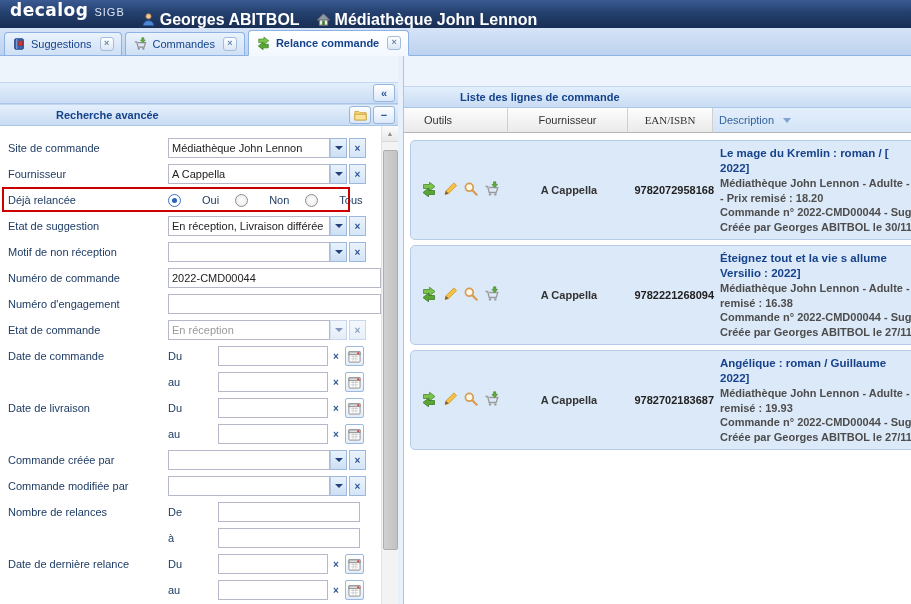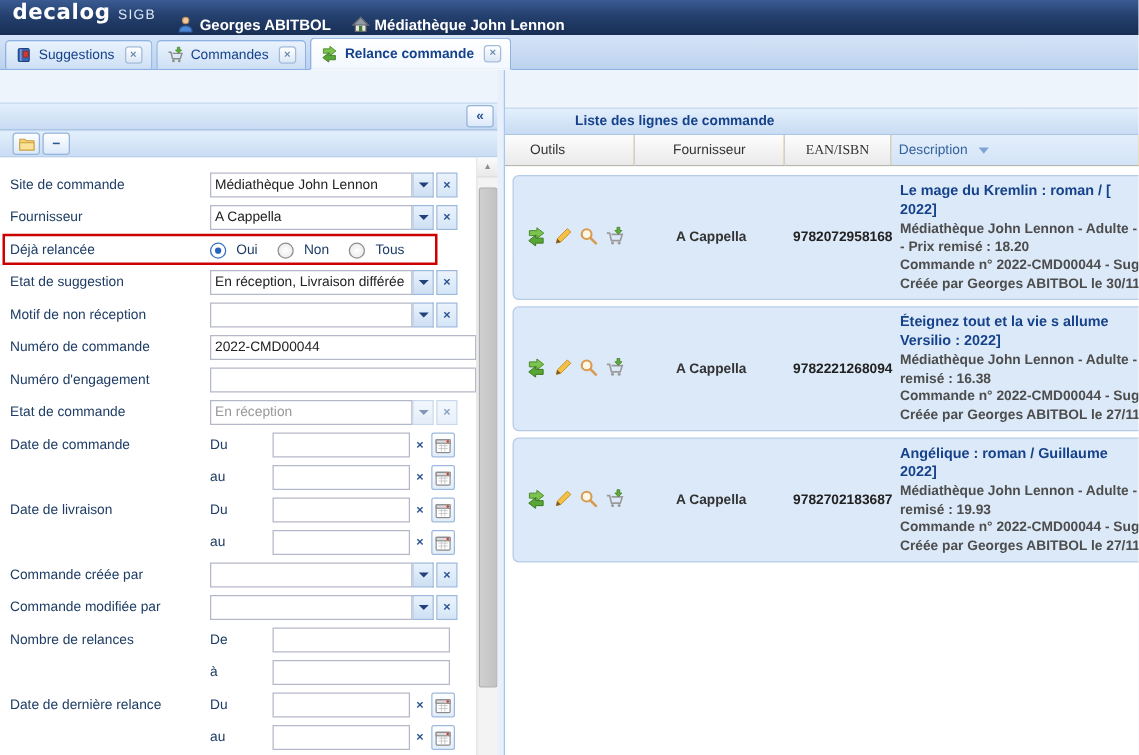--- a/index.html
+++ b/index.html
@@ -9,21 +9,21 @@
     font-family:"Liberation Sans", sans-serif; font-size:11px; background:#eef4fb;
   }
   
   .topbar {
     position:absolute; top:0; left:0; right:0; height:28px;
     background:linear-gradient(180deg,#3a5a92 0%, #24406e 45%, #182e54 100%);
     display:flex; padding-left:10px; color:#fff;
   }
   .logo-main { font-family:"DejaVu Sans", sans-serif; font-size:17px; font-weight:bold; letter-spacing:.5px; }
   .logo-sub  { font-size:11px; color:#dce6f5; margin-left:6px; letter-spacing:1px; }
-  .hdr-item  { display:flex; align-items:center; gap:4px; font-weight:bold; font-size:12px; margin-left:16px;margin-top:11px; }
+  .hdr-item  { display:flex; align-items:center; gap:4px; font-weight:bold; font-size:16px; margin-left:16px;margin-top:11px; }
   .hdr-item svg { display:block; }
   
   .tabbar {
     position:absolute; top:28px; left:0; right:0; height:27px;
     background:linear-gradient(#d6e4f7,#bcd2ee);
     border-bottom:1px solid #8db2e3;
     display:flex; align-items:flex-end; padding-left:4px; gap:3px;
   }
   .tab {
     height:22px; display:flex; align-items:center; gap:5px; padding:0 7px;
@@ -92,21 +92,21 @@
     display:flex; align-items:center; justify-content:center; cursor:pointer;
   }
   .disabled .cinput { color:#999; }
   .disabled .trigger, .disabled .clearbtn { opacity:.55; }
   .sublabel { width:50px; color:#1e3c64; flex-shrink:0; }
   .dclear { width:16px; text-align:center; color:#2a5592; font-weight:bold; font-size:10px; cursor:pointer; }
   .calbtn {
     box-sizing:border-box; width:19px; height:20px; border:1px solid #9cb8dc; border-radius:2px; margin-left:1px;
     background:linear-gradient(#ffffff,#e2edfa); display:flex; align-items:center; justify-content:center; cursor:pointer;
   }
-  .rgroup { display:flex; align-items:center; gap:8px; margin-right:16px; cursor:pointer; }
+  .rgroup { display:flex; align-items:center; gap:21px; margin-right:16px; cursor:pointer; }
   .radio {
     box-sizing:border-box; width:13px; height:13px; border-radius:50%;
     border:1px solid #8e8e8e; background:radial-gradient(#ffffff,#e6e6e6); position:relative;
   }
   .radio.checked { border-color:#3b73c4; background:#fff; }
   .radio.checked::after {
     content:''; position:absolute; left:3px; top:3px; width:5px; height:5px; border-radius:50%; background:#2a62c0;
   }
   .rlabel { color:#1e3c64; }
   .hl-box {
@@ -200,20 +200,21 @@
 
   <div class="content">
 
     <div class="west">
 
       <div class="bar west-toolbar">
         <span class="hbtn">«</span>
       </div>
 
       <div class="bar west-header">
+        <span class="panel-title">Recherche avancée</span>
         <span class="hbtn">
           <svg width="13" height="11" viewBox="0 0 16 13">
               <path d="M1 3V1.5h5L7.5 3H15v9H1z" fill="#f7d270" stroke="#c9a23e"></path>
               <path d="M1 5h14v7H1z" fill="#fbe29a" stroke="#c9a23e"></path>
             </svg>
         </span>
         <span class="hbtn">−</span>
       </div>
 
       <div class="west-body">

